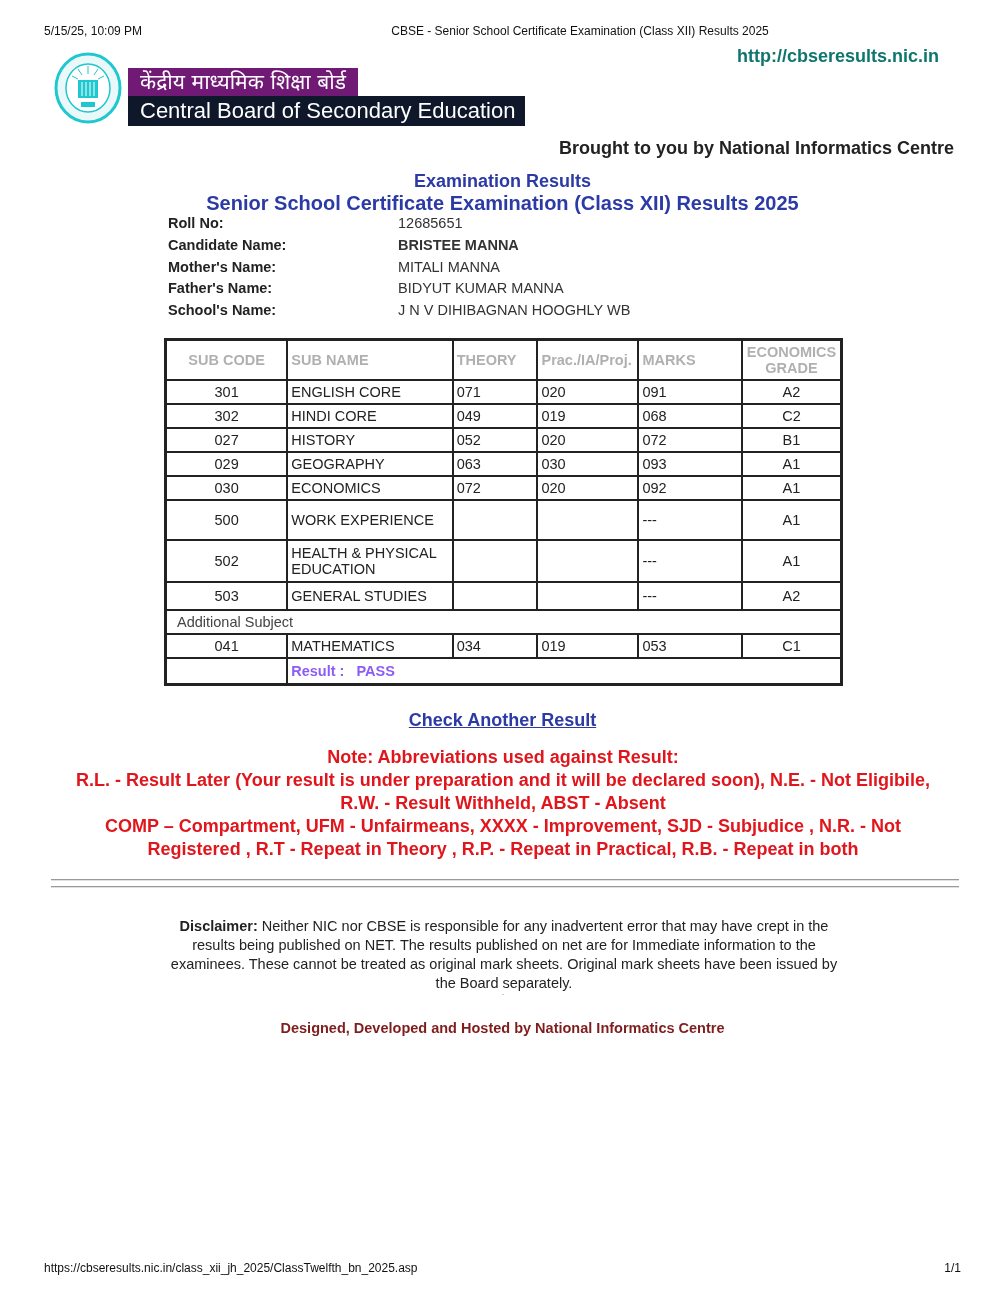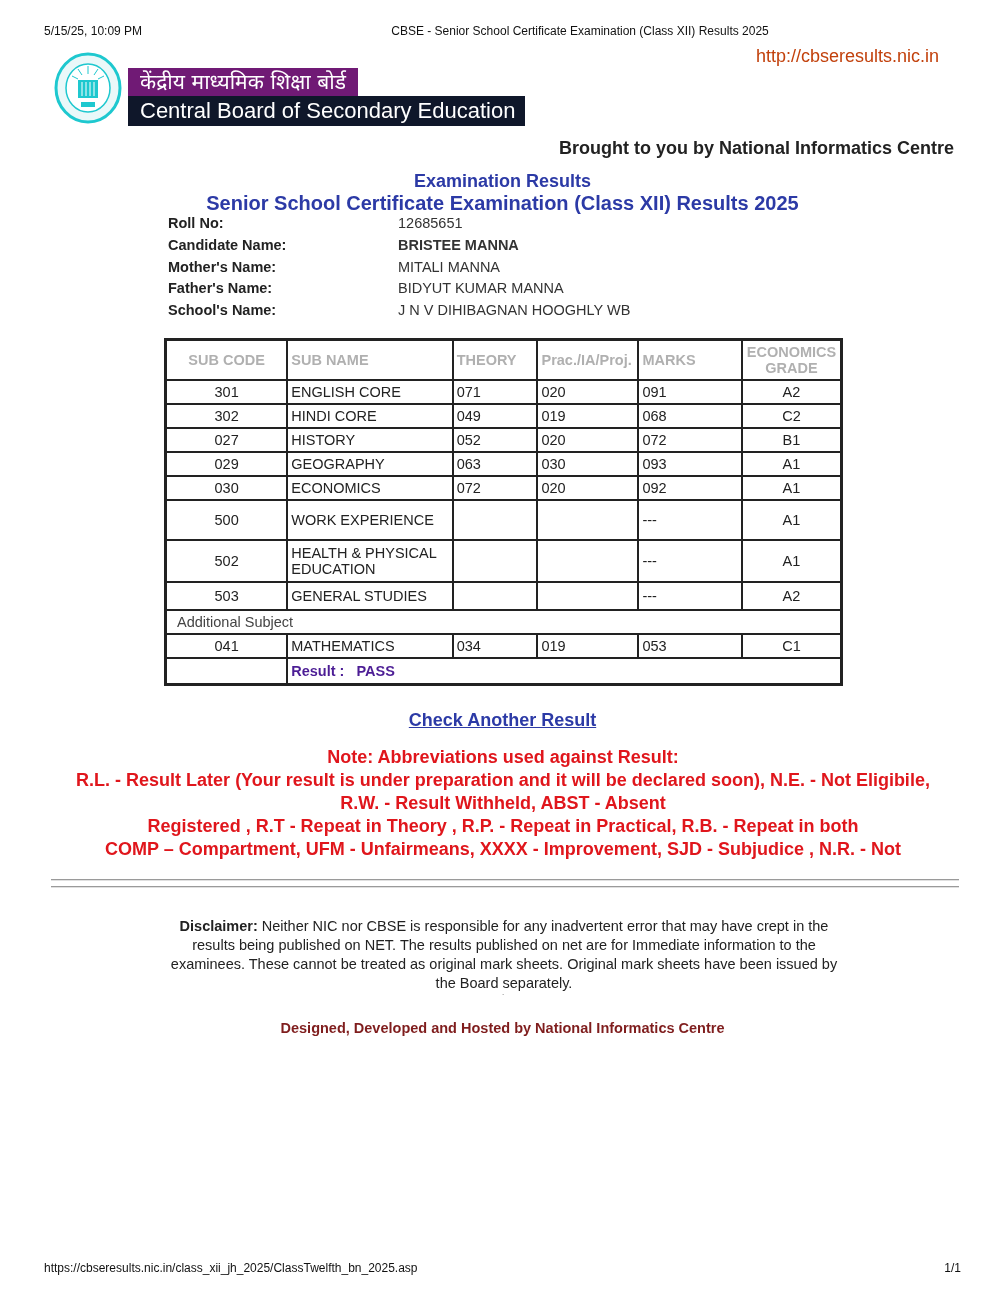--- a/index.html
+++ b/index.html
@@ -3,21 +3,21 @@
 <meta charset="utf-8">
 <style>
   * { box-sizing: border-box; margin: 0; padding: 0; }
   html, body { width: 1005px; height: 1300px; background: #ffffff; }
   body { position: relative; font-family: "Liberation Sans", sans-serif; color: #222; overflow: hidden; }
 
   .print-header { position: absolute; top: 24px; left: 0; width: 1005px; height: 16px; font-size: 12px; color: #111; }
   .print-header .date { position: absolute; left: 44px; }
   .print-header .title { position: absolute; left: 0; width: 1160px; text-align: center; }
 
-  .site-url { position: absolute; right: 66px; top: 46px; font-size: 18px; font-weight: normal; color: #c2410c; margin-left: 44px; }
+  .site-url { position: absolute; right: 66px; top: 46px; font-size: 18px; font-weight: bold; color: #0f766e; margin-left: 44px; }
 
   .logo-emblem { position: absolute; left: 54px; top: 52px; width: 68px; height: 72px; }
   .banner-hindi { position: absolute; left: 128px; top: 68px; height: 28px; background: #701a75; color: #fff; font-size: 21px; padding: 0 12px; line-height: 28px; font-family: "DejaVu Sans", sans-serif; }
   .banner-english { position: absolute; left: 128px; top: 96px; height: 30px; background: #0f172a; color: #fff; font-size: 22px; padding: 0 10px 0 12px; line-height: 30px; }
 
   .brought-by { position: absolute; top: 138px; left: 559px; font-size: 18px; font-weight: bold; color: #222; }
 
   .heading { position: absolute; left: 0; width: 1005px; text-align: center; color: #2c3aa6; font-weight: bold; }
   .heading.h1 { top: 171px; font-size: 18px; }
   .heading.h2 { top: 192px; font-size: 20px; }
@@ -28,21 +28,21 @@
   .info .val { position: absolute; left: 230px; color: #333; }
   .info .val.bold { font-weight: bold; }
 
   table.marks { position: absolute; left: 164px; top: 338px; width: 679px; border-collapse: separate; border-spacing: 0; border: 2px solid #222; font-size: 14.5px; }
   table.marks td, table.marks th { border: 1px solid #222; padding: 0 3px; height: 24px; }
   table.marks th { color: #b0b0b0; font-weight: bold; height: 40px; font-size: 14.5px; text-align: left; }
   table.marks th.center, table.marks td.center { text-align: center; }
   table.marks td { color: #222; }
   table.marks tr.tall td { height: 42px; }
   table.marks td.addl { color: #444; padding-left: 10px; }
-  table.marks td.result { color: #4c1d95; font-weight: bold; }
+  table.marks td.result { color: #8b5cf6; font-weight: bold; }
   .dashes { color: #555; }
 
   .check-another { position: absolute; top: 710px; left: 0; width: 1005px; text-align: center; }
   .check-another a { color: #2c3aa6; font-size: 18px; font-weight: bold; text-decoration: underline; }
 
   .note { position: absolute; top: 746px; left: 50px; width: 906px; text-align: center; color: #e0161c; font-weight: bold; font-size: 18px; line-height: 23px; }
 
   .rule { position: absolute; left: 51px; width: 908px; height: 2px; background: #9a9a9a; border-bottom: 1px solid #e0e0e0; }
   .rule.r1 { top: 879px; }
   .rule.r2 { top: 886px; }
@@ -224,22 +224,22 @@
 </table>
 
 <div class="check-another">
   <a href="#">Check Another Result</a>
 </div>
 
 <div class="note">
   <div>Note: Abbreviations used against Result:</div>
   <div>R.L. - Result Later (Your result is under preparation and it will be declared soon), N.E. - Not Eligibile,</div>
   <div>R.W. - Result Withheld, ABST - Absent</div>
+  <div>COMP – Compartment, UFM - Unfairmeans, XXXX - Improvement, SJD - Subjudice , N.R. - Not</div>
   <div>Registered , R.T - Repeat in Theory , R.P. - Repeat in Practical, R.B. - Repeat in both</div>
-  <div>COMP – Compartment, UFM - Unfairmeans, XXXX - Improvement, SJD - Subjudice , N.R. - Not</div>
 </div>
 
 <div class="rule r1"></div>
 <div class="rule r2"></div>
 
 <div class="disclaimer">
   <b>Disclaimer:</b><span> Neither NIC nor CBSE is responsible for any inadvertent error that may have crept in the results being published on NET. The results published on net are for Immediate information to the examinees. These cannot be treated as original mark sheets. Original mark sheets have been issued by the Board separately.</span>
 </div>
 <div class="dot">.</div>
 

